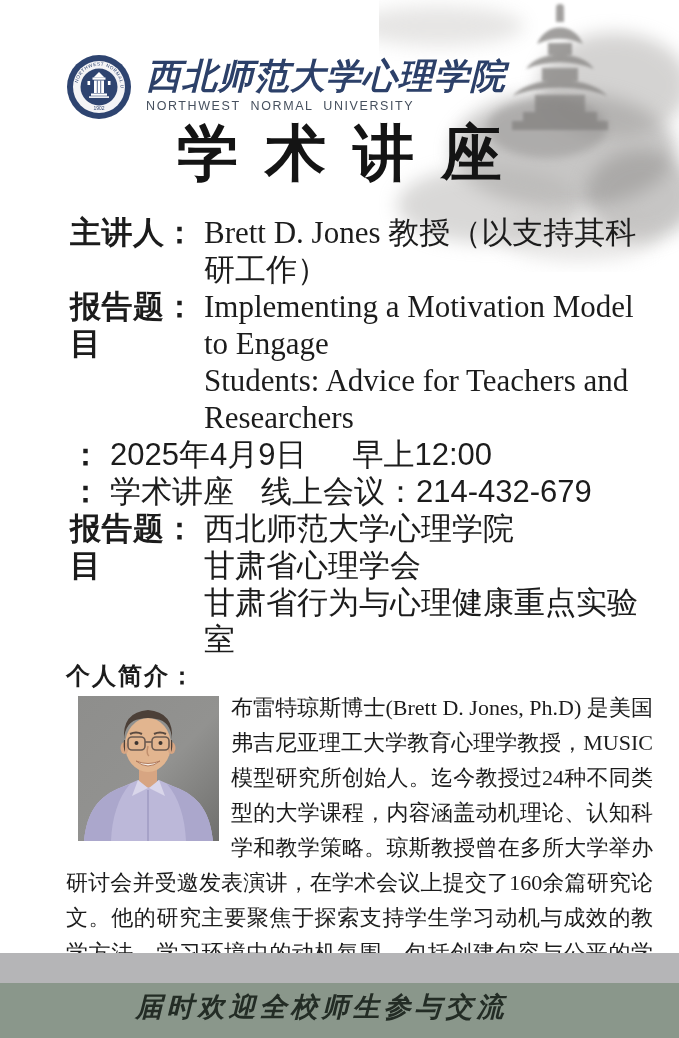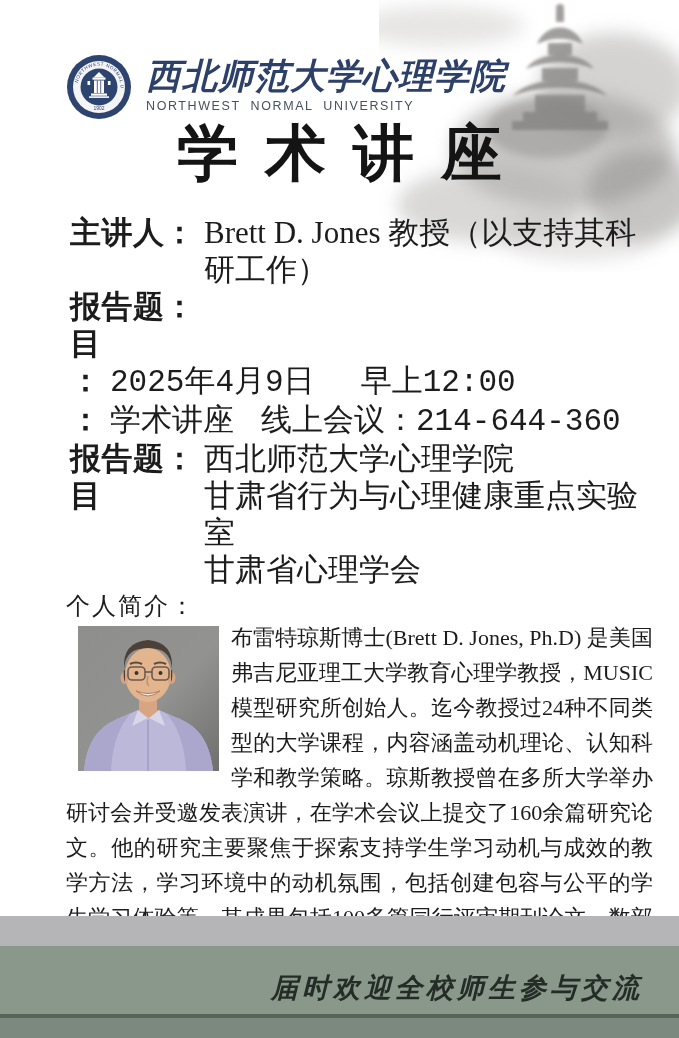--- a/index.html
+++ b/index.html
@@ -31,35 +31,35 @@
   }
   
   .info{position:relative;margin-top:28px;padding:0 22px 0 70px;font-size:31px;line-height:37px;}
   .info-row{display:flex;align-items:flex-start;}
   .info-label{
     flex:none;width:94px;font-weight:700;
     text-align:justify;text-align-last:justify;
   }
   .info-colon{flex:none;font-weight:700;margin-right:9px;}
   .info-value{flex:1;}
-  .sans{font-family:Liberation Mono, monospace;}
+  .sans{font-family:Liberation Sans, sans-serif;}
   .gap-lg{display:inline-block;width:46px;}
   .gap-md{display:inline-block;width:27px;}
   
   .bio{position:relative;padding:4px 26px 0 66px;}
-  .bio-heading{font-weight:400;font-size:24px;line-height:28px;letter-spacing:2px;}
+  .bio-heading{font-weight:700;font-size:24px;line-height:28px;letter-spacing:2px;}
   .bio-body{font-size:22px;line-height:35px;text-align:justify;}
   .bio-photo{float:left;width:141px;height:145px;margin:6px 12px 2px 12px;display:block;}
   
   .footer{position:absolute;left:0;bottom:0;width:679px;}
   .band-gray{height:30px;background:#b5b5b7;}
   .band-green{
-    height:92px;box-sizing:border-box;
+    height:55px;box-sizing:border-box;
     background:linear-gradient(to bottom,#8a978b 0px,#8a978b 68px,#57645a 68px,#57645a 72px,#7b897e 72px,#7b897e 75px);
-    display:flex;align-items:center;justify-content:flex-end;
+    display:flex;align-items:center;justify-content:center;
     padding-right:36px;padding-bottom:8px;
   }
   .banner-text{
     font-size:27px;font-weight:700;color:#232c25;letter-spacing:4px;font-style:italic;
   }
 </style>
 </head>
 <body>
 
 <div class="poster">
@@ -131,39 +131,43 @@
 
     <div class="info-row">
       <span class="info-label">主讲人</span>
         <span class="info-colon">：</span>
       <span class="info-value">Brett D. Jones 教授（以支持其科研工作）</span>
     </div>
 
     <div class="info-row">
       <span class="info-label">报告题目</span>
         <span class="info-colon">：</span>
+      <span class="info-value">
+        <div>Implementing a Motivation Model to Engage</div>
+        <div>Students: Advice for Teachers and Researchers</div>
+      </span>
     </div>
 
     <div class="info-row">
         <span class="info-colon">：</span>
       <span class="info-value"><span class="sans">2025年4月9日</span><span class="gap-lg"></span><span class="sans">早上12:00</span></span>
     </div>
 
     <div class="info-row">
         <span class="info-colon">：</span>
-      <span class="info-value"><span>学术讲座</span><span class="gap-md"></span><span>线上会议：</span><span class="sans">214-644-360</span></span>
+      <span class="info-value"><span>学术讲座</span><span class="gap-md"></span><span>线上会议：</span><span class="sans">214-432-679</span></span>
     </div>
 
     <div class="info-row">
       <span class="info-label">报告题目</span>
         <span class="info-colon">：</span>
       <span class="info-value">
         <div>西北师范大学心理学院</div>
+        <div>甘肃省心理学会</div>
         <div>甘肃省行为与心理健康重点实验室</div>
-        <div>甘肃省心理学会</div>
       </span>
     </div>
   </div>
 
   <div class="bio">
     <div class="bio-heading">个人简介：</div>
     <div class="bio-body">
       <svg class="bio-photo" viewBox="0 0 141 145" xmlns="http://www.w3.org/2000/svg">
         <defs>
           <linearGradient id="pbg" x1="0" y1="0" x2="1" y2="1">

